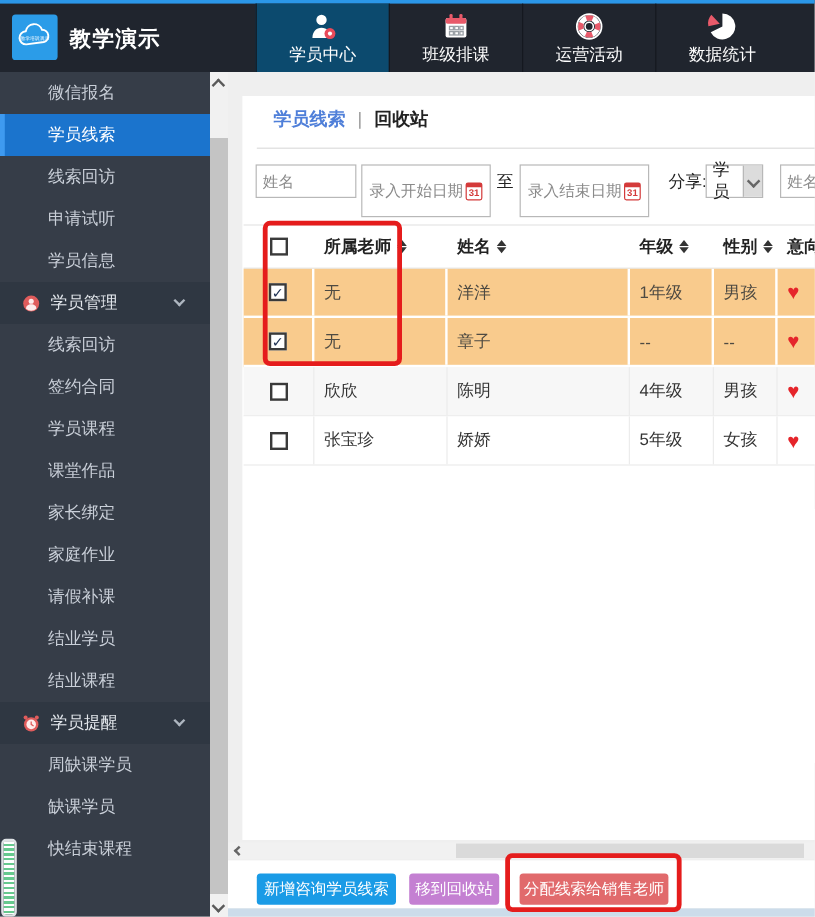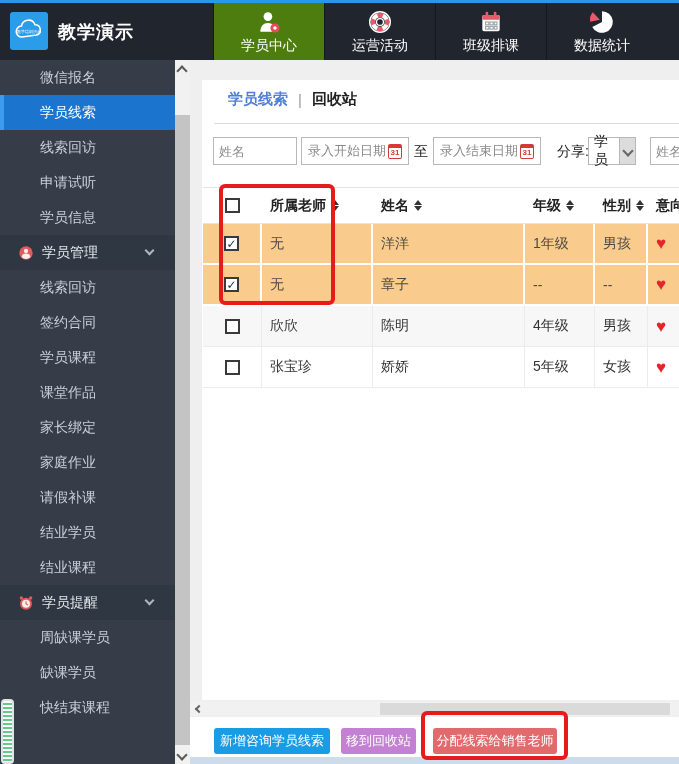--- a/index.html
+++ b/index.html
@@ -6,21 +6,21 @@
   html,body { width:679px; height:764px; overflow:hidden; }
   body { font-family:"Liberation Sans","DejaVu Sans",sans-serif; position:relative; background:#efefef; }
 
   
   .topbar { position:absolute; left:0; top:0; width:679px; height:60px; background:#20252e; border-top:3px solid #2b97e8; z-index:5; }
   .logo-box { position:absolute; left:10px; top:9px; width:38px; height:38px; background:#2b9ce8; border-radius:3px; display:flex; align-items:center; justify-content:center; }
   .logo-title { position:absolute; left:58px; top:17px; color:#fff; font-size:18px; font-weight:bold; letter-spacing:1px; }
   .nav { position:absolute; left:213px; top:0; height:57px; display:flex; }
   .nav-item { width:111px; height:57px; display:flex; flex-direction:column; align-items:center; justify-content:center; gap:2px; color:#fff; font-size:14px; border-left:1px solid #14181f; cursor:pointer; }
   .nav-item.first { width:79px; border-left:none; }
-  .nav-item.active { background:#4d7c0f;text-align:right; }
+  .nav-item.active { background:#0c4a6e;text-align:right; }
   .nav-item svg { display:block; }
 
   
   .sidebar { position:absolute; left:0; top:60px; width:175px; height:704px; background:#363d48; z-index:4; overflow:hidden; }
   .sb-item { height:35px; line-height:35px; padding-left:40px; color:#c9cfd8; font-size:14px; cursor:pointer; white-space:nowrap; }
   .sb-item.selected { background:#1b74cd; color:#fff; border-left:4px solid #3e9af0; padding-left:36px; }
   .sb-section { height:35px; background:#2f3742; color:#e3e7ec; font-size:14px; display:flex; align-items:center; padding-left:18px; cursor:pointer; position:relative; }
   .sb-section .s-icon { margin-right:8px; display:flex; }
   .chev { position:absolute; right:22px; top:12px; width:7px; height:7px; border-right:2px solid #aeb6c0; border-bottom:2px solid #aeb6c0; transform:rotate(45deg); }
 
@@ -38,21 +38,21 @@
   .tabs { position:absolute; left:26px; top:10px; display:flex; align-items:center; gap:10px; font-size:15px; font-weight:bold; }
   .tab-link { color:#4f7fd9; cursor:pointer; }
   .tab-sep { color:#999; font-weight:normal; }
   .tab-plain { color:#222; cursor:pointer; }
   .tabs-divider { position:absolute; left:12px; right:0; top:43px; border-top:1px solid #dcdcdc; }
 
   
   .filters { position:absolute; left:0; top:57px; width:477px; height:28px; font-size:13px; }
   .f-input { position:absolute; height:28px; border:1px solid #b8b8b8; background:#fff; font-size:13px; padding:0 5px; color:#333; font-family:inherit; }
   .f-input::placeholder { color:#8a8a8a; }
-  .datebox { position:absolute; height:28px; border:1px solid #b8b8b8; background:#fff; display:flex; align-items:center; padding:0 4px 0 6px; color:#8a8a8a; gap:2px; cursor:pointer; }
+  .datebox { position:absolute; height:44px; border:1px solid #b8b8b8; background:#fff; display:flex; align-items:center; padding:0 4px 0 6px; color:#8a8a8a; gap:2px; cursor:pointer; }
   .cal-icon { width:14px; height:15px; border:1px solid #d43a3a; border-top:4px solid #d43a3a; border-radius:2px; background:#fff; color:#d43a3a; font-size:8px; font-weight:bold; text-align:center; line-height:10px; flex:0 0 auto; }
   .f-label { position:absolute; top:0; line-height:28px; color:#222; font-size:14px; }
   .selectbox { position:absolute; height:28px; width:48px; border:1px solid #b8b8b8; background:#fff; display:flex; align-items:center; cursor:pointer; }
   .selectbox .sel-val { flex:1; padding-left:5px; color:#222; font-size:14px; }
   .sel-arrow { width:16px; height:26px; background:#dcdcdc; border-left:1px solid #b8b8b8; position:relative; }
   .sel-arrow::after { content:""; position:absolute; left:4px; top:9px; width:6px; height:6px; border-right:2px solid #666; border-bottom:2px solid #666; transform:rotate(45deg); }
 
   
   .table { position:absolute; left:1px; top:107px; width:476px; border-top:1px solid #e4e4e4; }
   .tr { display:flex; width:530px; }
@@ -114,46 +114,46 @@
       <svg width="26" height="26" viewBox="0 0 24 24">
         <circle cx="11" cy="7" r="4" fill="#fff"></circle>
         <path d="M4 21 c0-5 3-8 7-8 s7 3 7 8 z" fill="#fff"></path>
         <circle cx="17.5" cy="17.5" r="4.2" fill="#e84a5a"></circle>
         <circle cx="17.5" cy="17.5" r="1.6" fill="#fff"></circle>
       </svg>
       <span>学员中心</span>
     </div>
     <div class="nav-item">
       <svg width="26" height="26" viewBox="0 0 24 24">
-        <circle cx="12" cy="12" r="9.5" fill="none" stroke="#fff" stroke-width="1.4"></circle>
-        <circle cx="12" cy="12" r="6.5" fill="none" stroke="#fff" stroke-width="4"></circle>
-        <circle cx="12" cy="12" r="6.5" fill="none" stroke="#e85a6a" stroke-width="4" stroke-dasharray="5.1 5.1" stroke-dashoffset="2.5"></circle>
-        <circle cx="12" cy="12" r="3.2" fill="#20252e" stroke="#fff" stroke-width="1.2"></circle>
-      </svg>
-      <span>运营活动</span>
-    </div>
-    <div class="nav-item">
-      <svg width="26" height="26" viewBox="0 0 24 24">
         <rect x="7" y="2.5" width="2.4" height="5" rx="1" fill="#e85a6a"></rect>
         <rect x="14.6" y="2.5" width="2.4" height="5" rx="1" fill="#e85a6a"></rect>
         <rect x="4" y="5.5" width="16" height="15" rx="1.5" fill="#fff"></rect>
         <rect x="4" y="5.5" width="16" height="4.5" rx="1.5" fill="#e85a6a"></rect>
         <g fill="none" stroke="#9aa0a6" stroke-width="1">
           <rect x="7" y="12" width="3" height="2.6"></rect>
             <rect x="11" y="12" width="3" height="2.6"></rect>
             <rect x="15" y="12" width="2.5" height="2.6"></rect>
           <rect x="7" y="16" width="3" height="2.6"></rect>
             <rect x="11" y="16" width="3" height="2.6"></rect>
             <rect x="15" y="16" width="2.5" height="2.6"></rect>
         </g>
       </svg>
       <span>班级排课</span>
     </div>
     <div class="nav-item">
       <svg width="26" height="26" viewBox="0 0 24 24">
+        <circle cx="12" cy="12" r="9.5" fill="none" stroke="#fff" stroke-width="1.4"></circle>
+        <circle cx="12" cy="12" r="6.5" fill="none" stroke="#fff" stroke-width="4"></circle>
+        <circle cx="12" cy="12" r="6.5" fill="none" stroke="#e85a6a" stroke-width="4" stroke-dasharray="5.1 5.1" stroke-dashoffset="2.5"></circle>
+        <circle cx="12" cy="12" r="3.2" fill="#20252e" stroke="#fff" stroke-width="1.2"></circle>
+      </svg>
+      <span>运营活动</span>
+    </div>
+    <div class="nav-item">
+      <svg width="26" height="26" viewBox="0 0 24 24">
         <path d="M12 12 L12 2 A10 10 0 1 1 3 16.5 Z" fill="#fff"></path>
         <path d="M11 11 L4.5 4 A10 10 0 0 0 2.2 12.8 Z" fill="#e85a6a" transform="translate(-1,-1)"></path>
       </svg>
       <span>数据统计</span>
     </div>
   </div>
 </div>
 
 <div class="sidebar">
   <div class="sb-item">微信报名</div>

